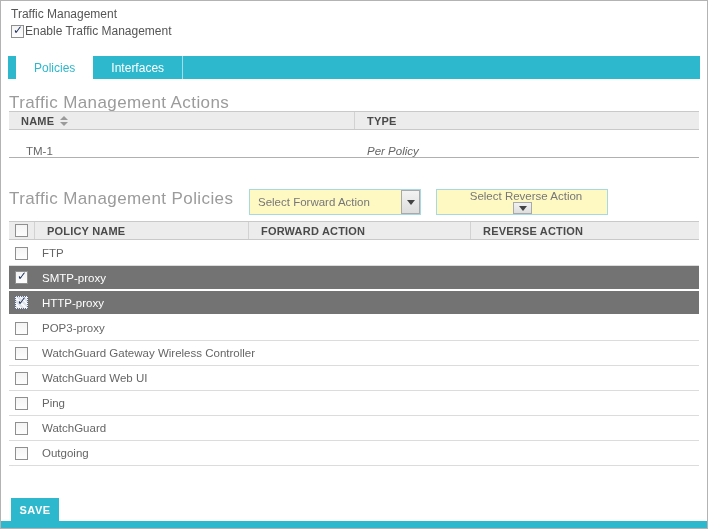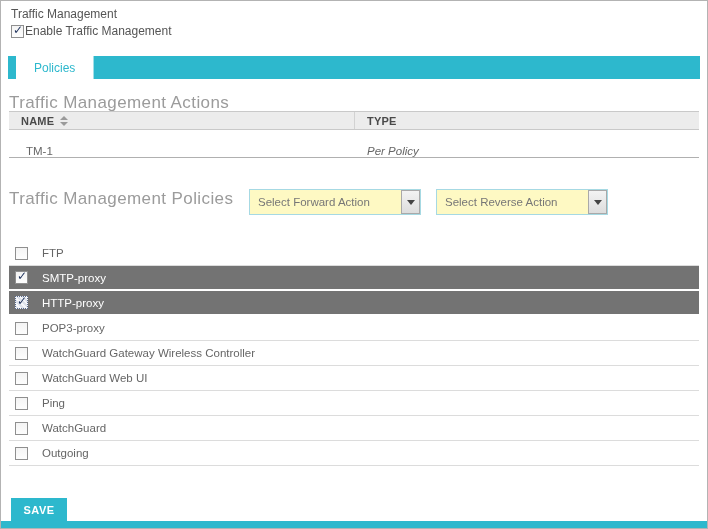--- a/index.html
+++ b/index.html
@@ -122,21 +122,21 @@
   .dropdown .dd-text { flex: 1; padding-left: 8px; }
   .dd-btn {
     width: 19px; height: 100%;
     background: linear-gradient(#f4f4f4, #dcdcdc);
     border-left: 1px solid #a9a9a9;
     outline: 1px solid #a9a9a9; outline-offset: -1px;
     display: flex; align-items: center; justify-content: center;
   }
   .dd-arrow { width: 0; height: 0; border-left: 4px solid transparent; border-right: 4px solid transparent; border-top: 5px solid #444; }
   .dd-forward { left: 248px; }
-  .dd-reverse { left: 435px; }
+  .dd-reverse { left: 435px; flex-direction: column; }
 
   
   .policies-head { top: 220px; }
   .policies-head .th-cb { width: 26px; padding-left: 6px; }
   .policies-head .th-policy { width: 214px; }
   .policies-head .th-fwd { width: 222px; }
   .policies-head .th-rev { flex: 1; }
   .p-body { position: absolute; left: 8px; right: 8px; top: 240px; }
   .p-row {
     height: 25px;
@@ -148,21 +148,21 @@
   .p-row .cb { margin-left: 6px; }
   .p-row .p-name { padding-left: 14px; }
   .p-row.selected {
     background: #737373; color: #ffffff;
     border-bottom: 2px solid #ffffff;
   }
 
   
   .save-btn {
     position: absolute; left: 10px; top: 497px;
-    width: 56px; height: 23px;
+    width: 48px; height: 23px;
     background: #2db8cd; color: #fff;
     border: none; font-family: inherit;
     font-size: 11px; font-weight: bold; letter-spacing: 0.5px;
     cursor: pointer;
   }
   .bottom-bar {
     position: absolute; left: 0; right: 0; bottom: 0; height: 7px;
     background: #2db8cd;
   }
 </style>
@@ -173,20 +173,21 @@
 
   <div class="page-title">Traffic Management</div>
 
   <label class="enable-row">
     <span class="cb checked"></span>
     <span>Enable Traffic Management</span>
   </label>
 
   <div class="tab-bar">
     <div class="tab active">Policies</div>
+    <div class="tab inactive">Interfaces</div>
     <div class="tab-sep"></div>
   </div>
 
   <h2 class="section-heading" style="top:92px">Traffic Management Actions</h2>
 
   <div class="thead actions-head">
     <div class="th th-name">
       <span>NAME</span>
       <span class="sort-icon">
           <span class="up"></span>
@@ -213,20 +214,34 @@
       </span>
   </div>
 
   <div class="dropdown dd-reverse">
     <span class="dd-text">Select Reverse Action</span>
     <span class="dd-btn">
         <span class="dd-arrow"></span>
       </span>
   </div>
 
+  <div class="thead policies-head">
+    <div class="th th-cb" style="padding-left:6px">
+      <span class="cb"></span>
+    </div>
+    <div class="th th-policy">
+      <span>POLICY NAME</span>
+    </div>
+    <div class="th th-fwd">
+      <span>FORWARD ACTION</span>
+    </div>
+    <div class="th th-rev">
+      <span>REVERSE ACTION</span>
+    </div>
+  </div>
 
   <div class="p-body">
     <div class="p-row">
       <span class="cb"></span>
       <span class="p-name">FTP</span>
     </div>
     <div class="p-row selected">
       <span class="cb checked"></span>
       <span class="p-name">SMTP-proxy</span>
     </div>

